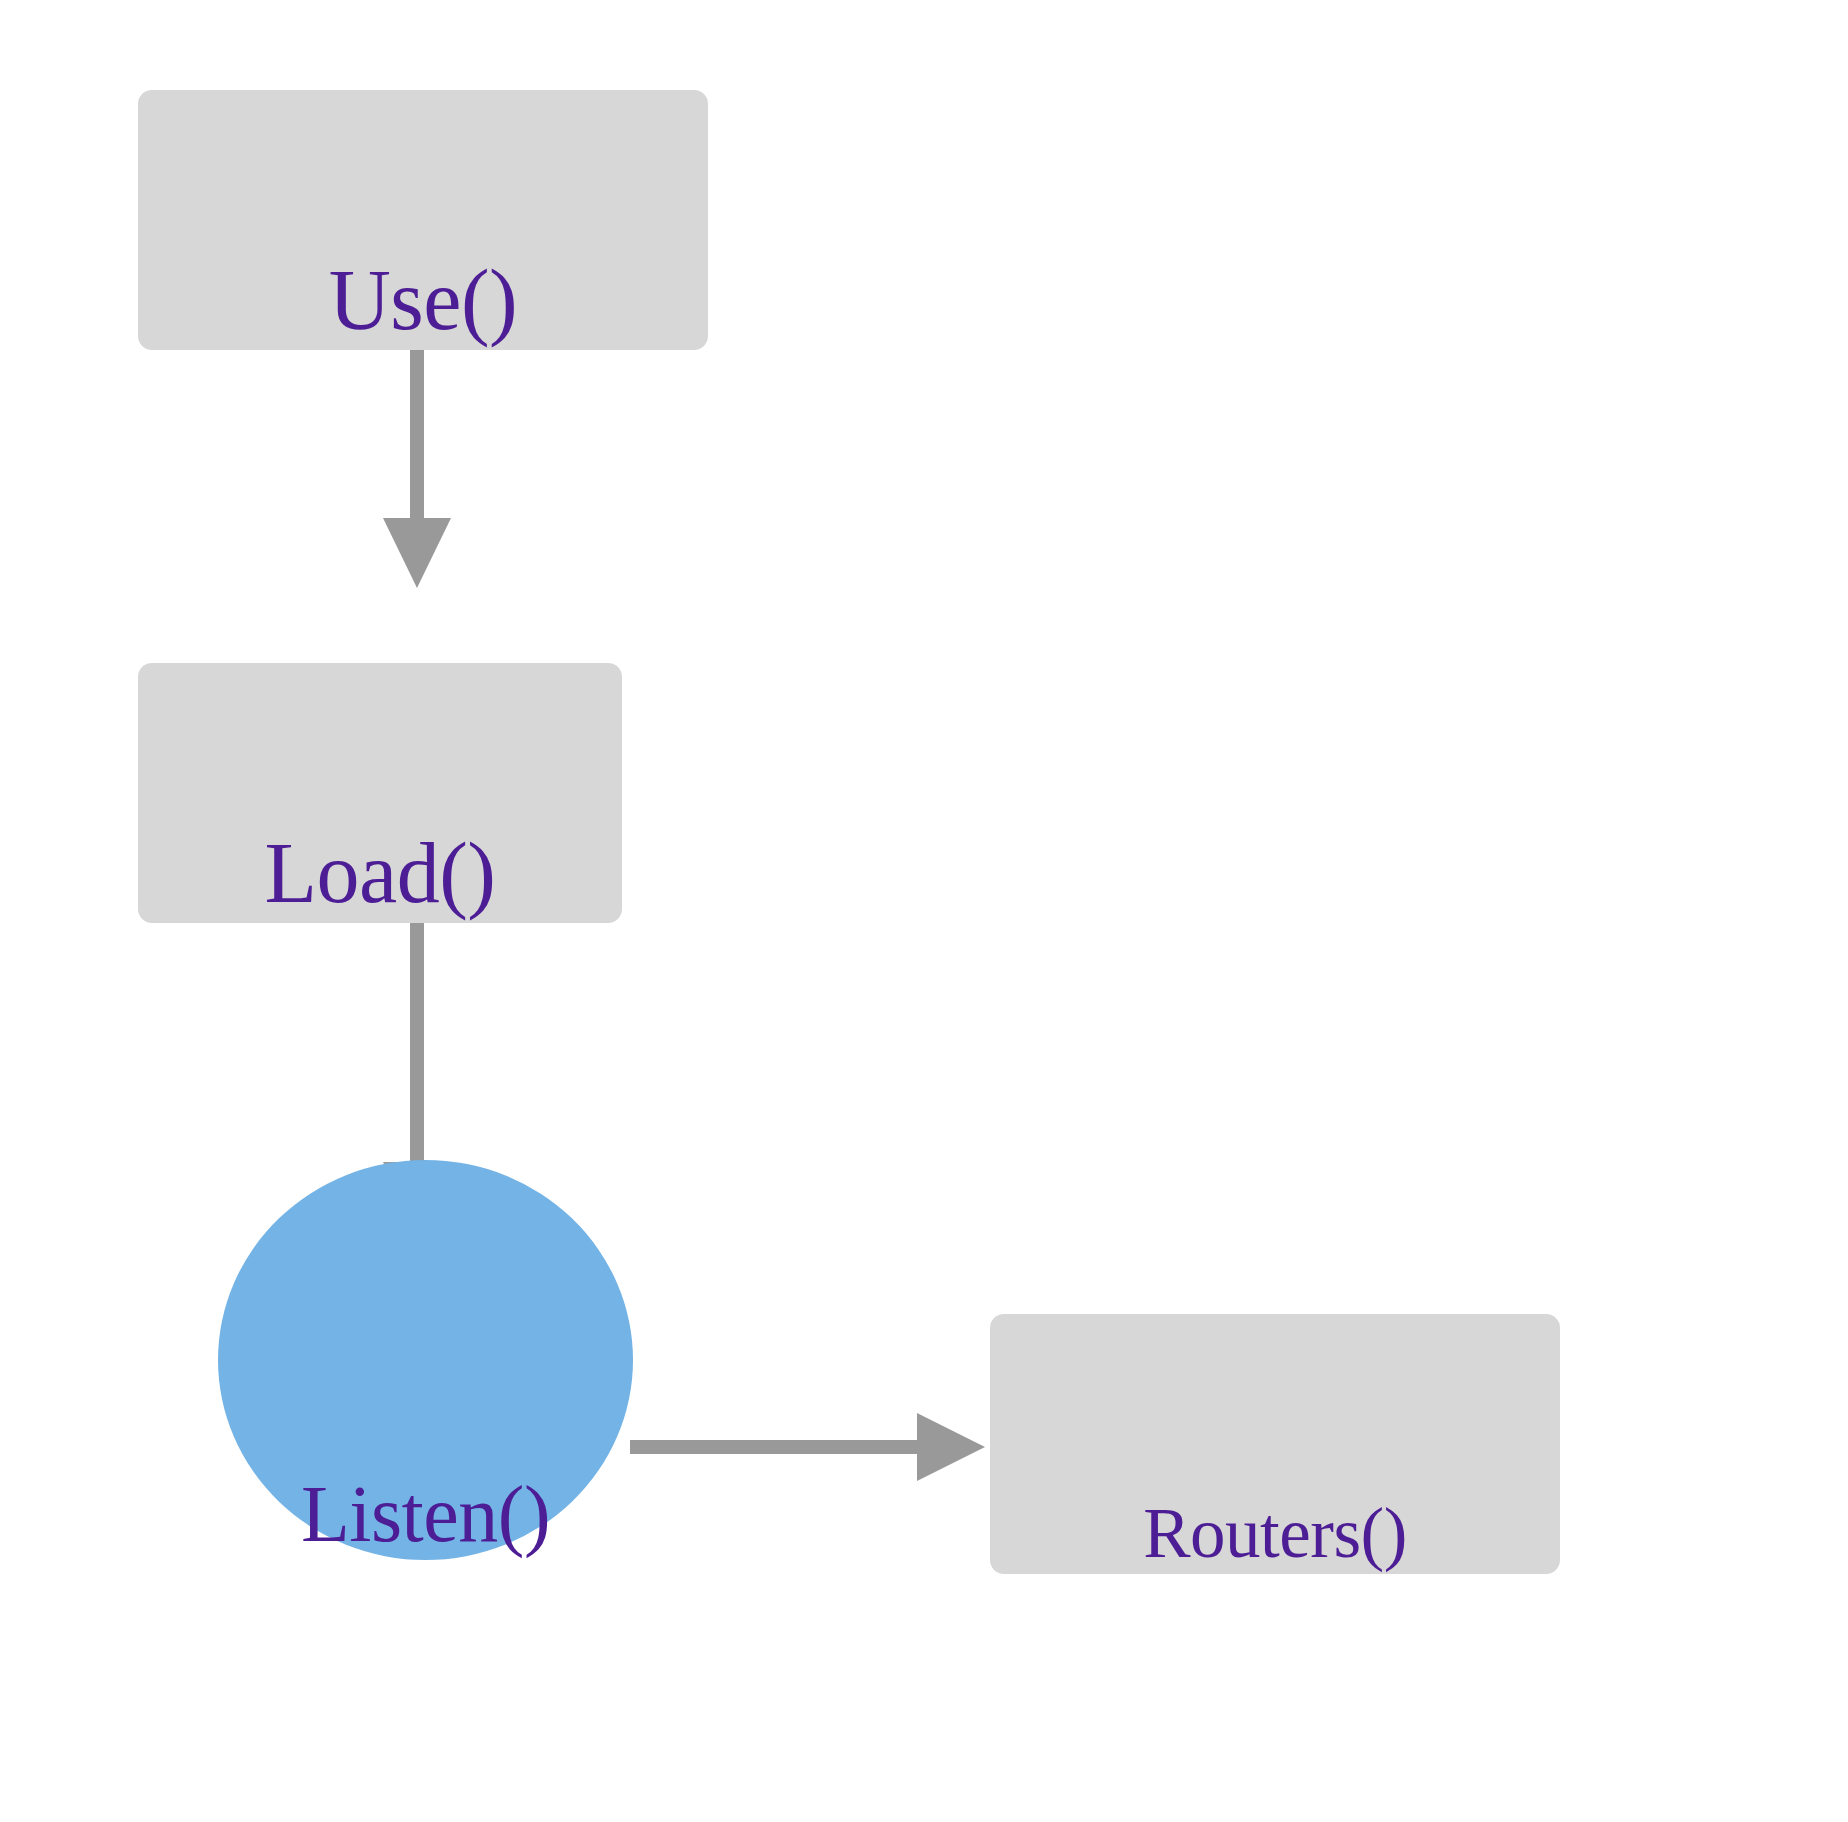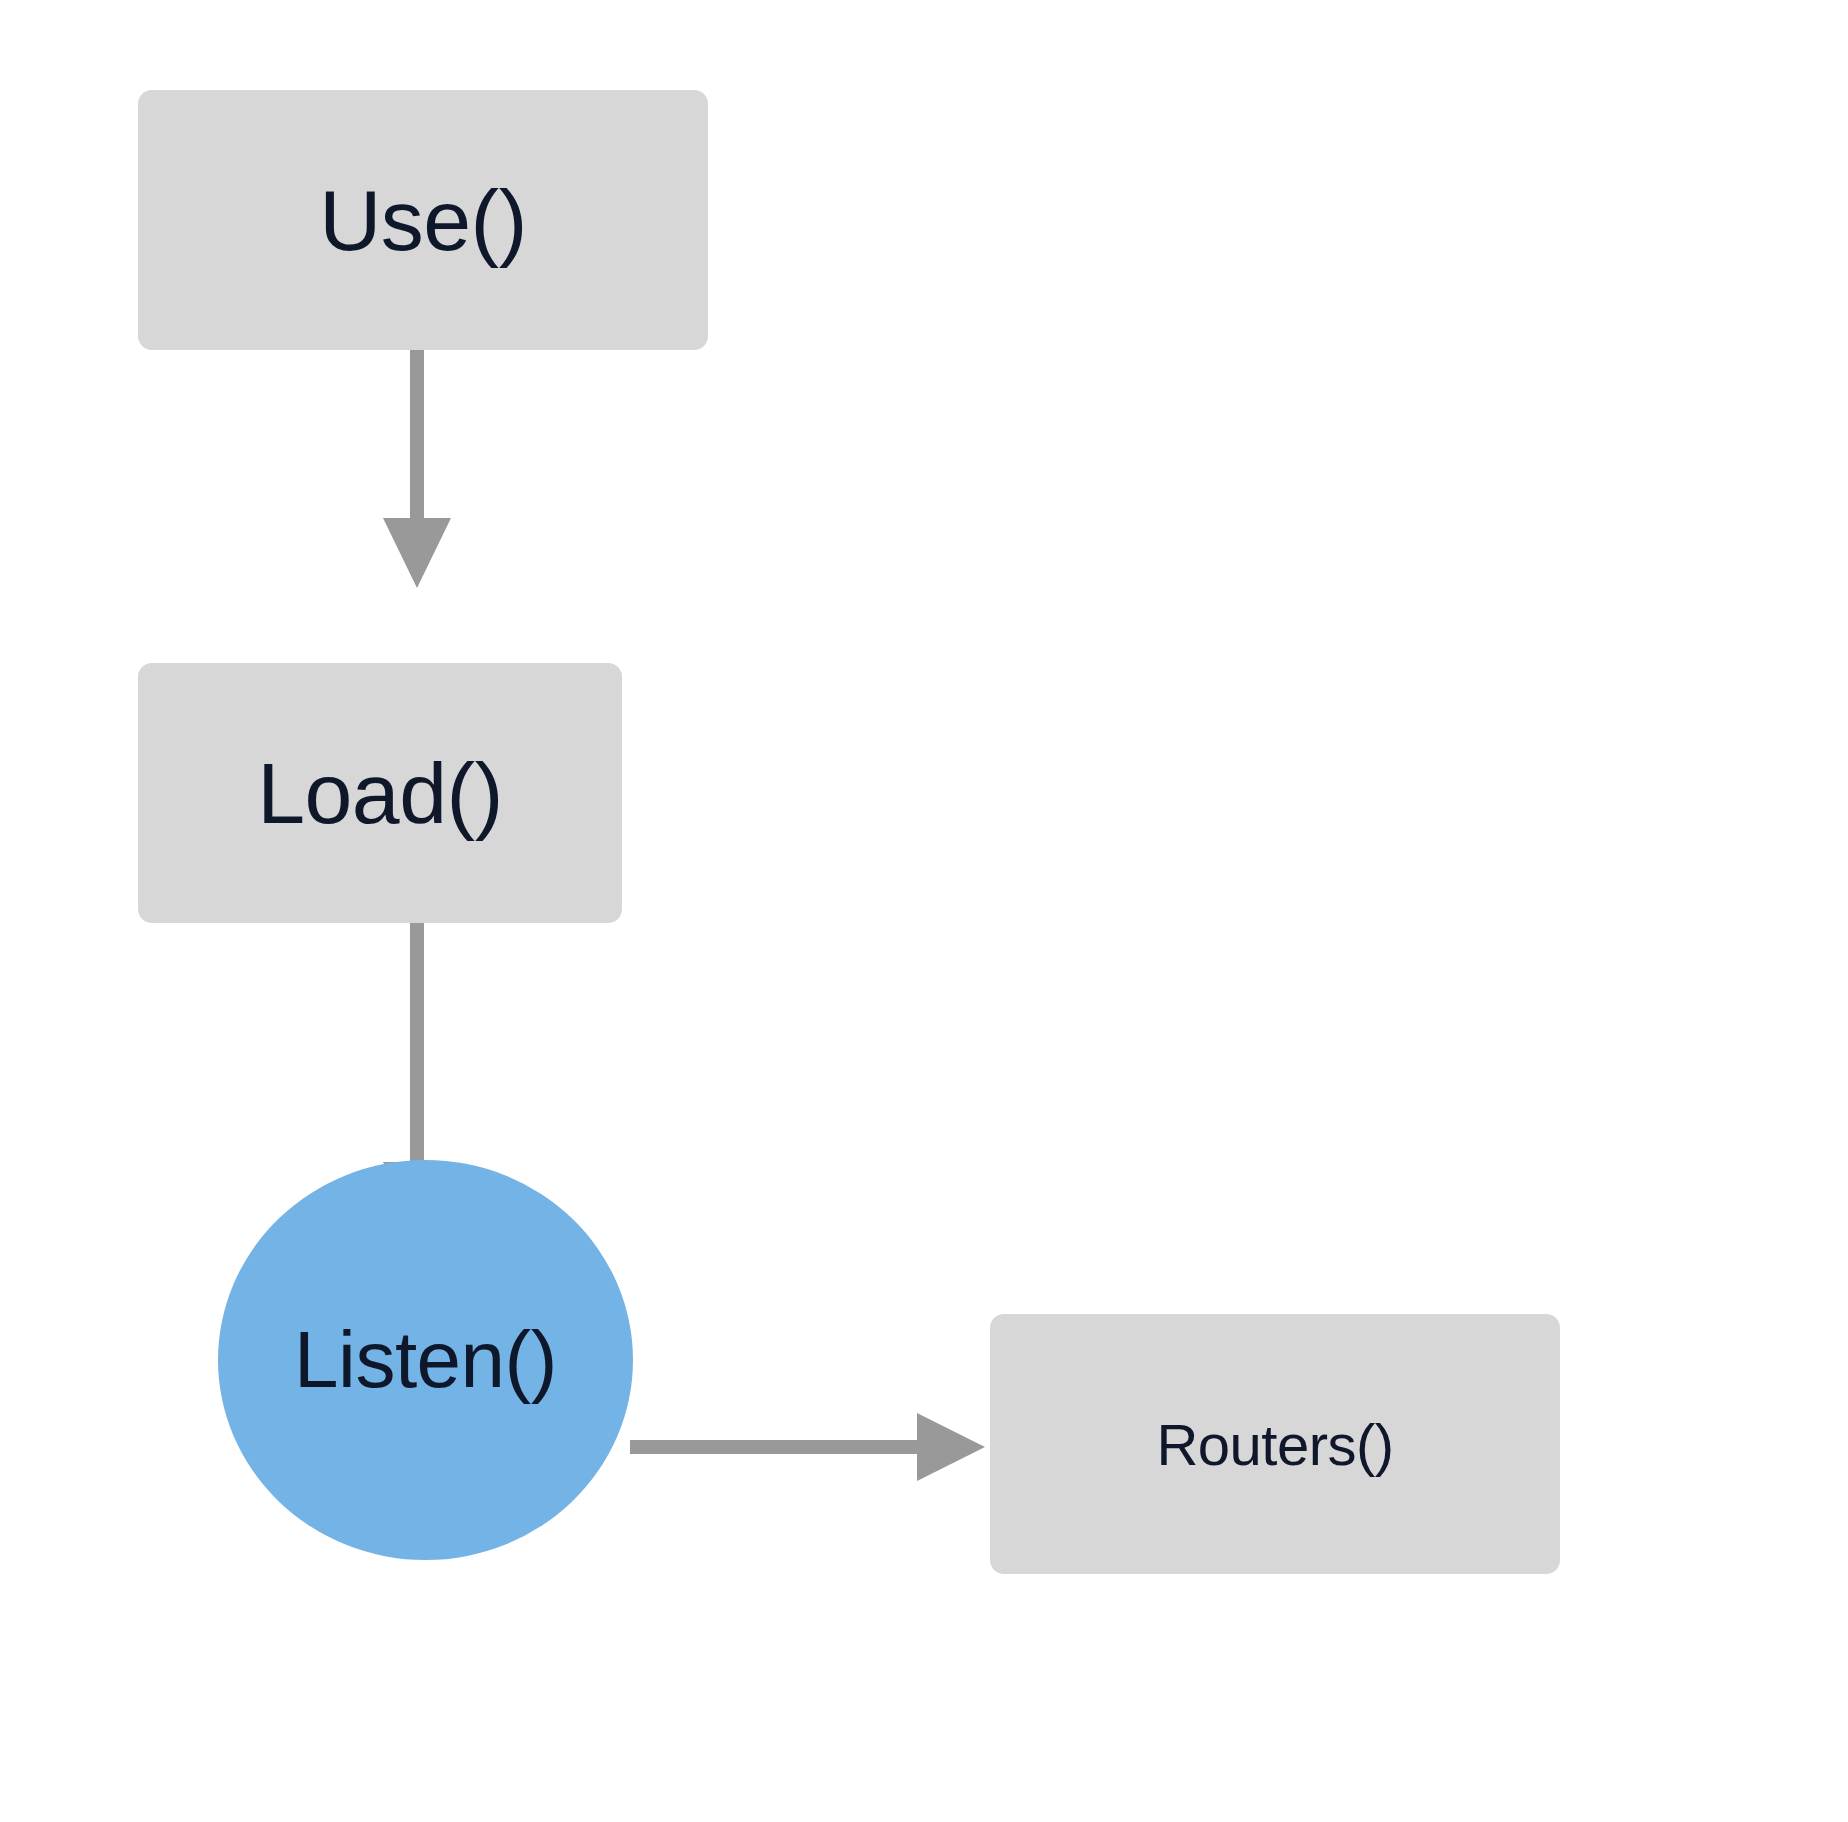--- a/index.html
+++ b/index.html
@@ -15,25 +15,25 @@
   }
   #diagram-canvas {
     position: relative;
     width: 1848px;
     height: 1822px;
     background: #ffffff;
   }
   .node {
     position: absolute;
     display: flex;
-    align-items: center;
+    align-items: flex-end;
     justify-content: center;
     box-sizing: border-box;
-    color: #0f172a;
-    font-family: Liberation Sans, sans-serif;
+    color: #4c1d95;
+    font-family: Liberation Serif, serif;
     font-weight: 400;
     letter-spacing: -0.5px;
     user-select: none;
   }
   .node-box {
     border-radius: 14px;
   }
   .node-circle {
     border-radius: 50%;
   }
@@ -60,21 +60,21 @@
     height: 400px;
     background: #74b3e5;
     font-size: 80px;
   }
   #node-routers {
     left: 990px;
     top: 1314px;
     width: 570px;
     height: 260px;
     background: #d7d7d7;
-    font-size: 58px;
+    font-size: 71px;
   }
   .edge-layer {
     position: absolute;
     left: 0;
     top: 0;
     width: 1848px;
     height: 1822px;
     pointer-events: none;
   }
 </style>

